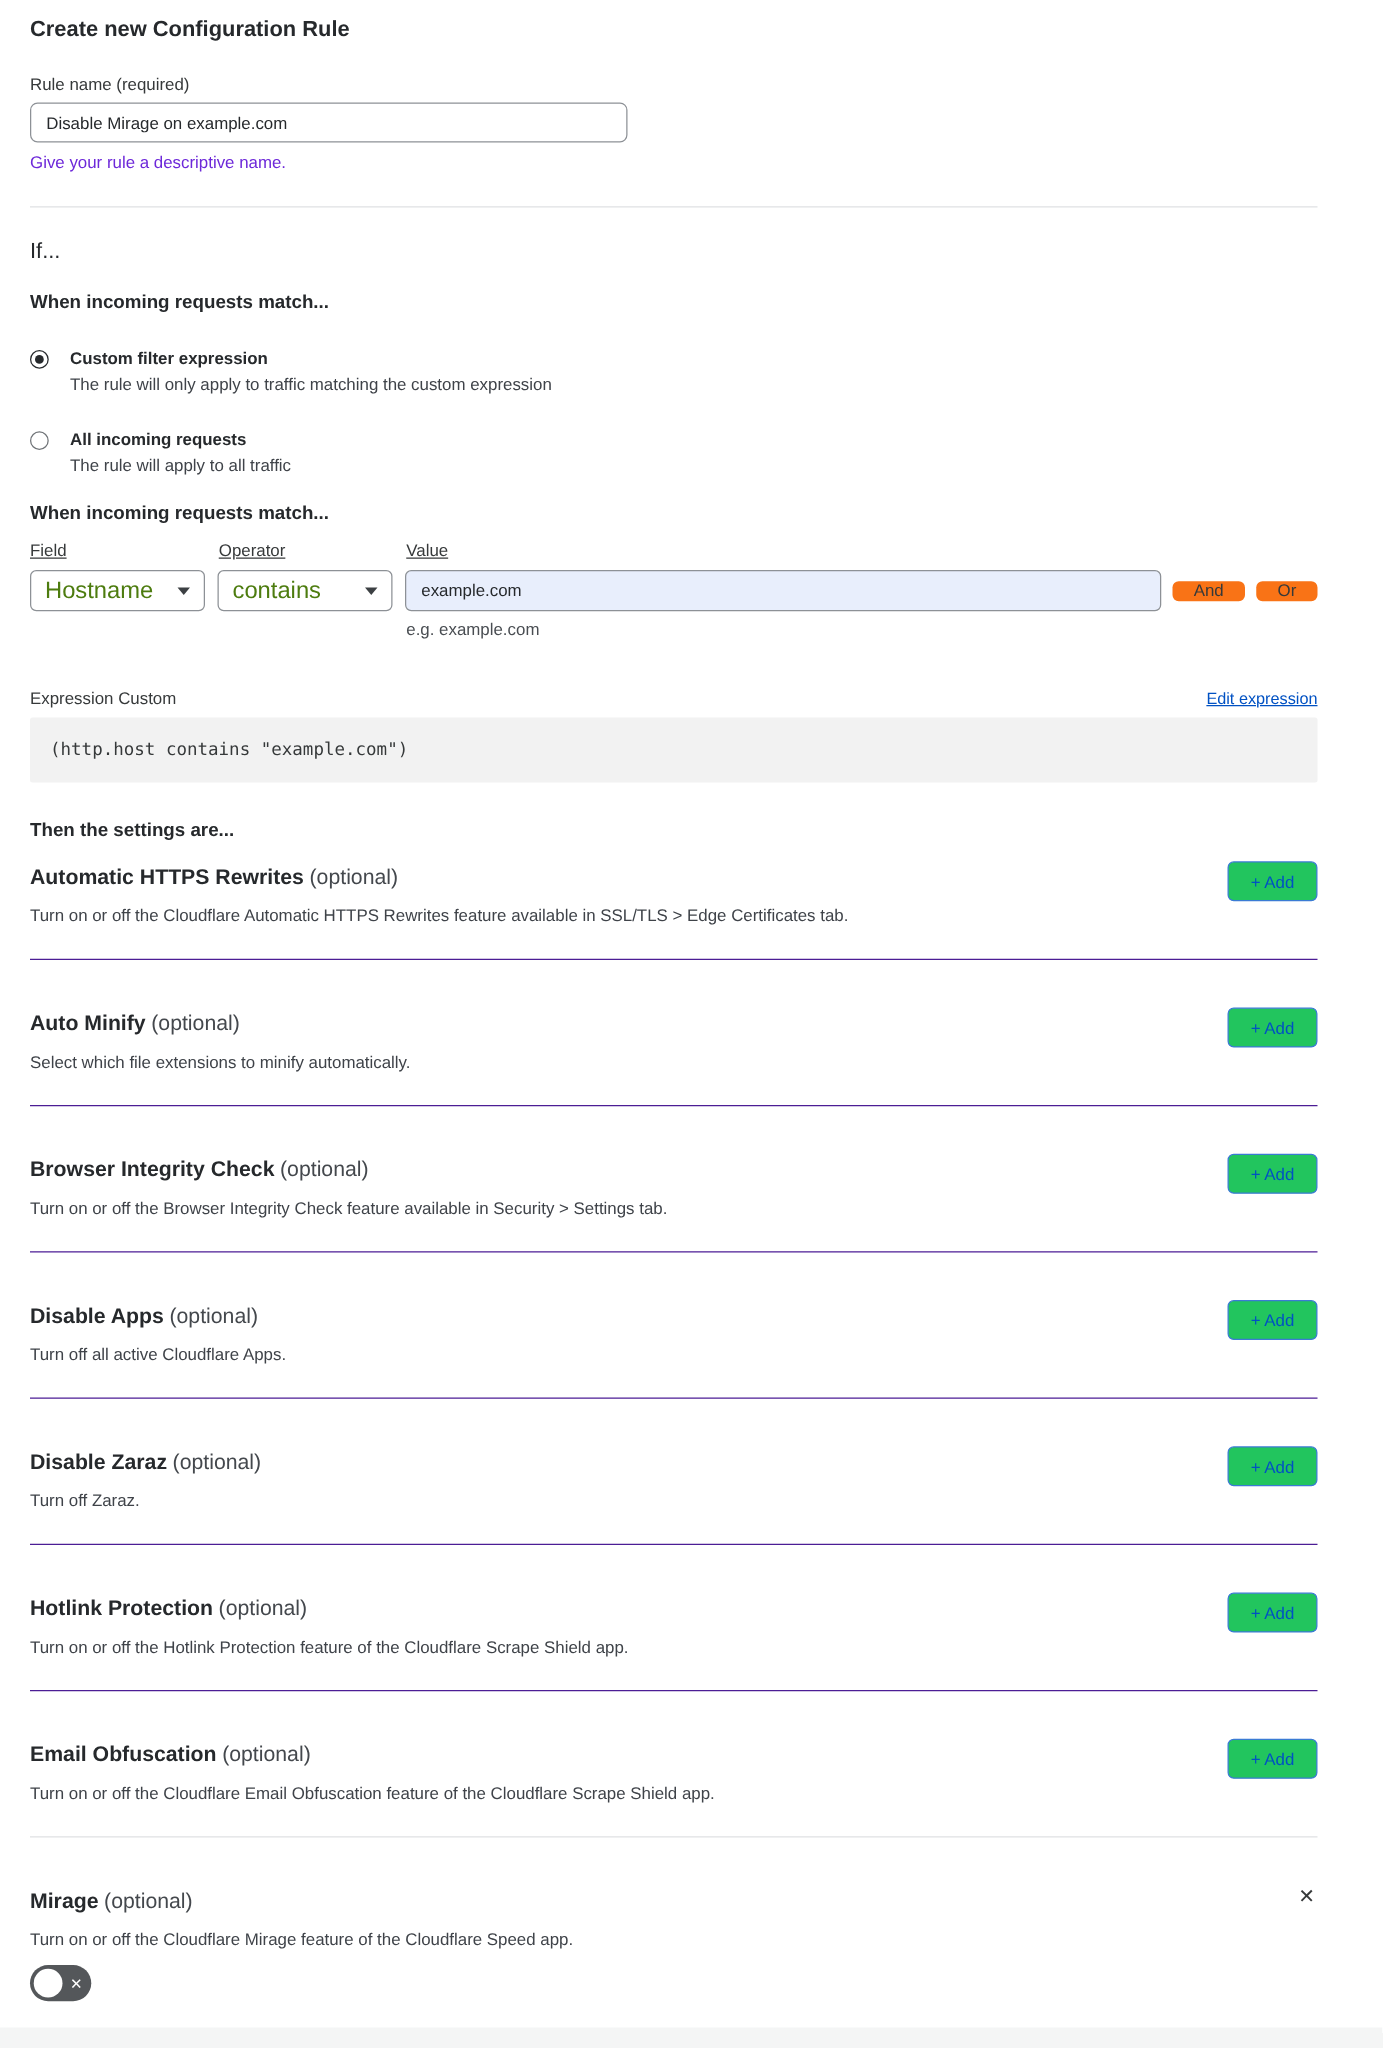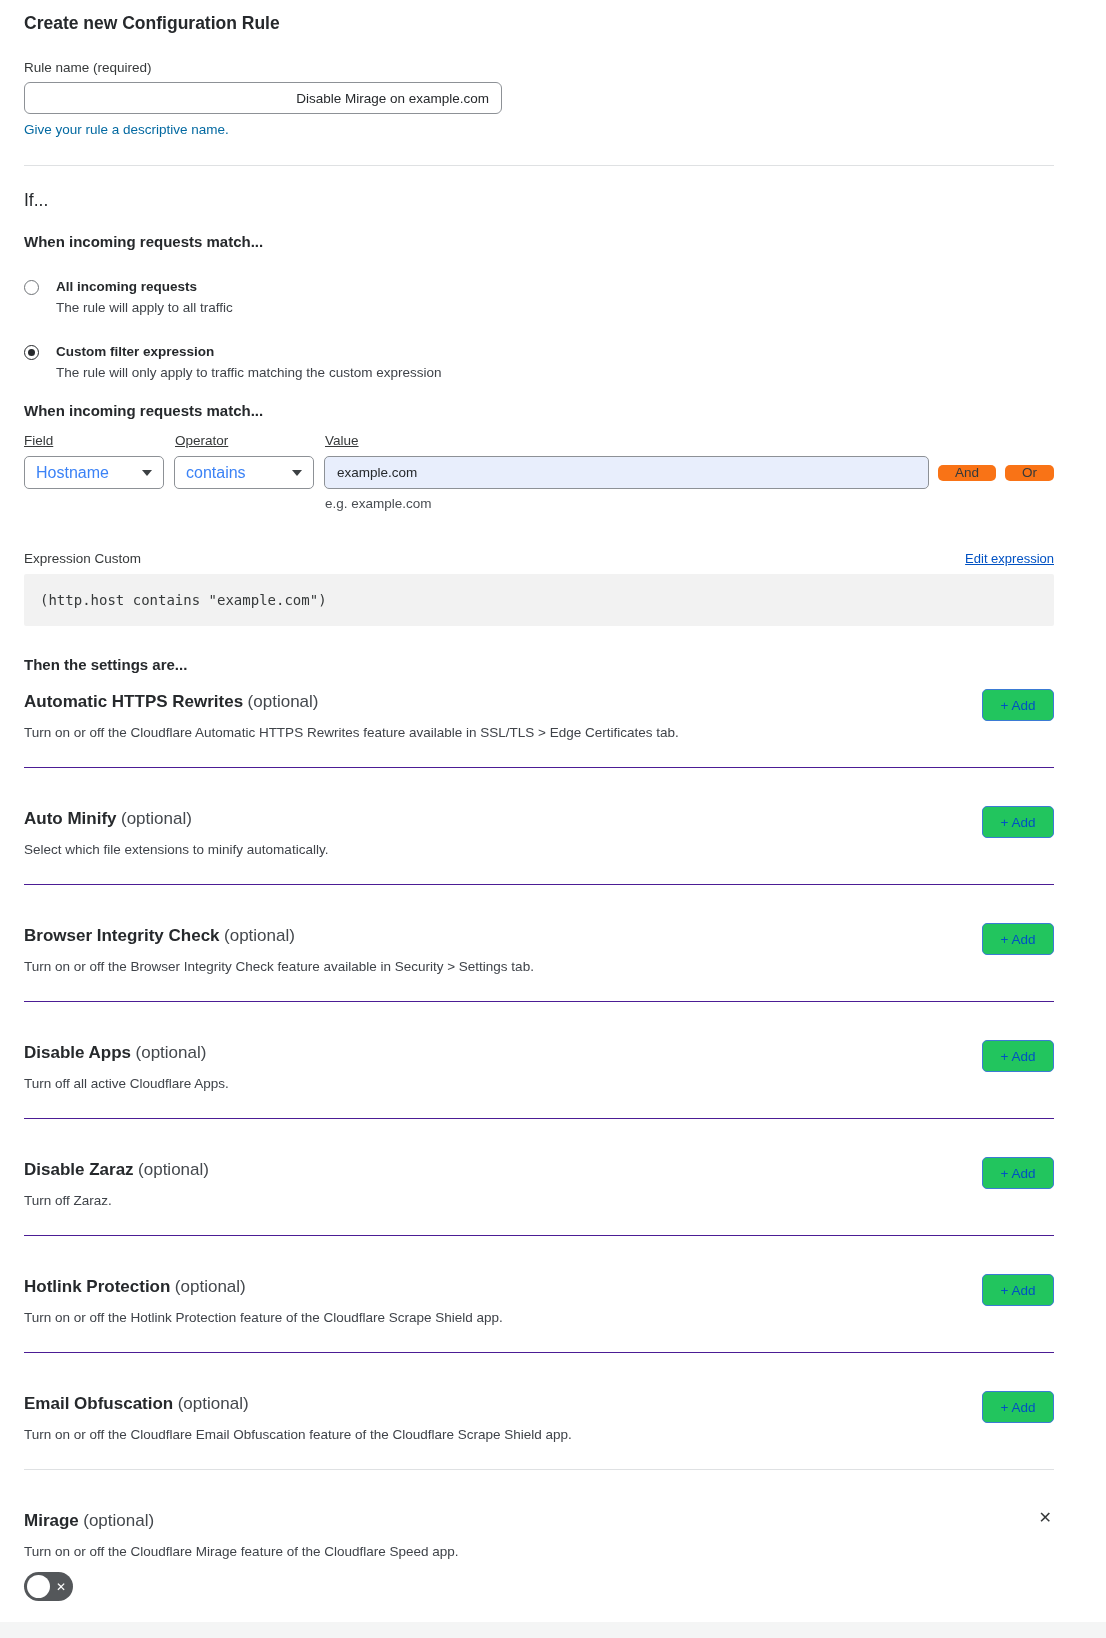--- a/index.html
+++ b/index.html
@@ -14,23 +14,23 @@
   }
   .content { margin: 0 24px; width: 1030px; }
 
   .page-title { padding-top: 13px; font-size: 17.5px; font-weight: bold; color: #26292c; }
 
   .field-label { font-size: 13.5px; margin-top: 26px; color: #36393a; }
   .text-input {
     display: block; margin-top: 7px; width: 478px; height: 32px;
     border: 1px solid #8d9196; border-radius: 6px; padding: 0 12px;
     font-size: 13.5px; color: #26292c; font-family: "Liberation Sans", sans-serif;
-    background: #fff; outline: none; text-align: right;
-  }
-  .helper { font-size: 13.5px; color: #0369a1; margin-top: 8px; }
+    background: #fff; outline: none;
+  }
+  .helper { font-size: 13.5px; color: #6d28d9; margin-top: 8px; }
 
   .divider { border-top: 1px solid #dfe1e3; margin-top: 28px; }
 
   .if-heading { font-size: 17.5px; font-weight: normal; color: #26292c; margin-top: 24px; }
   .match-heading { font-size: 15px; font-weight: bold; color: #26292c; margin-top: 22px; }
 
   .radio-row { display: flex; margin-top: 29px; }
   .radio-outer {
     width: 15px; height: 15px; border: 1.5px solid #6f7377; border-radius: 50%;
     margin-top: 1px; flex: 0 0 auto; display: flex; align-items: center; justify-content: center;
@@ -43,21 +43,21 @@
   .radio-label { font-size: 13.5px; font-weight: bold; color: #26292c; }
   .radio-desc { font-size: 13.5px; color: #3f4349; margin-top: 6px; }
 
   .builder-labels { display: flex; margin-top: 14px; font-size: 13.5px; color: #36393a; text-decoration: underline; }
   .lbl-field { width: 151px; }
   .lbl-operator { width: 150px; }
   .builder-row { display: flex; margin-top: 8px; align-items: center; }
   .select-box {
     width: 140px; height: 33px; border: 1px solid #8d9196; border-radius: 5px;
     background: #fff; display: flex; align-items: center; justify-content: space-between;
-    padding: 0 11px; font-size: 16px; color: #3b82f6; cursor: pointer;
+    padding: 0 11px; font-size: 19px; color: #4d7c0f; cursor: pointer;
   }
   .chevron {
     width: 0; height: 0; border-left: 5px solid transparent; border-right: 5px solid transparent;
     border-top: 6px solid #3c4043; margin-left: 8px;
   }
   .sb-gap { width: 10px; flex: 0 0 auto; }
   .value-input {
     flex: 1; height: 33px; border: 1px solid #8d9196; border-radius: 5px;
     background: #e8eefc; padding: 0 12px; font-size: 13.5px; color: #26292c;
     font-family: "Liberation Sans", sans-serif; outline: none;
@@ -119,40 +119,40 @@
 
   <div class="field-label">Rule name (required)</div>
   <input class="text-input" type="text" value="Disable Mirage on example.com" style="">
   <div class="helper">Give your rule a descriptive name.</div>
 
   <div class="divider"></div>
 
   <div class="if-heading">If...</div>
   <div class="match-heading">When incoming requests match...</div>
 
+  <div class="radio-row selected" id="radio-1">
+    <span class="radio-outer">
+        <span class="radio-dot"></span>
+      </span>
+    <span class="radio-texts">
+      <div class="radio-label">Custom filter expression</div>
+      <div class="radio-desc">The rule will only apply to traffic matching the custom expression</div>
+    </span>
+  </div>
+
   <div class="radio-row" id="radio-0">
     <span class="radio-outer">
         <span class="radio-dot"></span>
       </span>
     <span class="radio-texts">
       <div class="radio-label">All incoming requests</div>
       <div class="radio-desc">The rule will apply to all traffic</div>
     </span>
   </div>
 
-  <div class="radio-row selected" id="radio-1">
-    <span class="radio-outer">
-        <span class="radio-dot"></span>
-      </span>
-    <span class="radio-texts">
-      <div class="radio-label">Custom filter expression</div>
-      <div class="radio-desc">The rule will only apply to traffic matching the custom expression</div>
-    </span>
-  </div>
-
   <div class="match-heading">When incoming requests match...</div>
 
   <div class="builder-labels">
     <span class="lbl-field">Field</span>
     <span class="lbl-operator">Operator</span>
     <span>Value</span>
   </div>
 
   <div class="builder-row">
     <div class="select-box">

